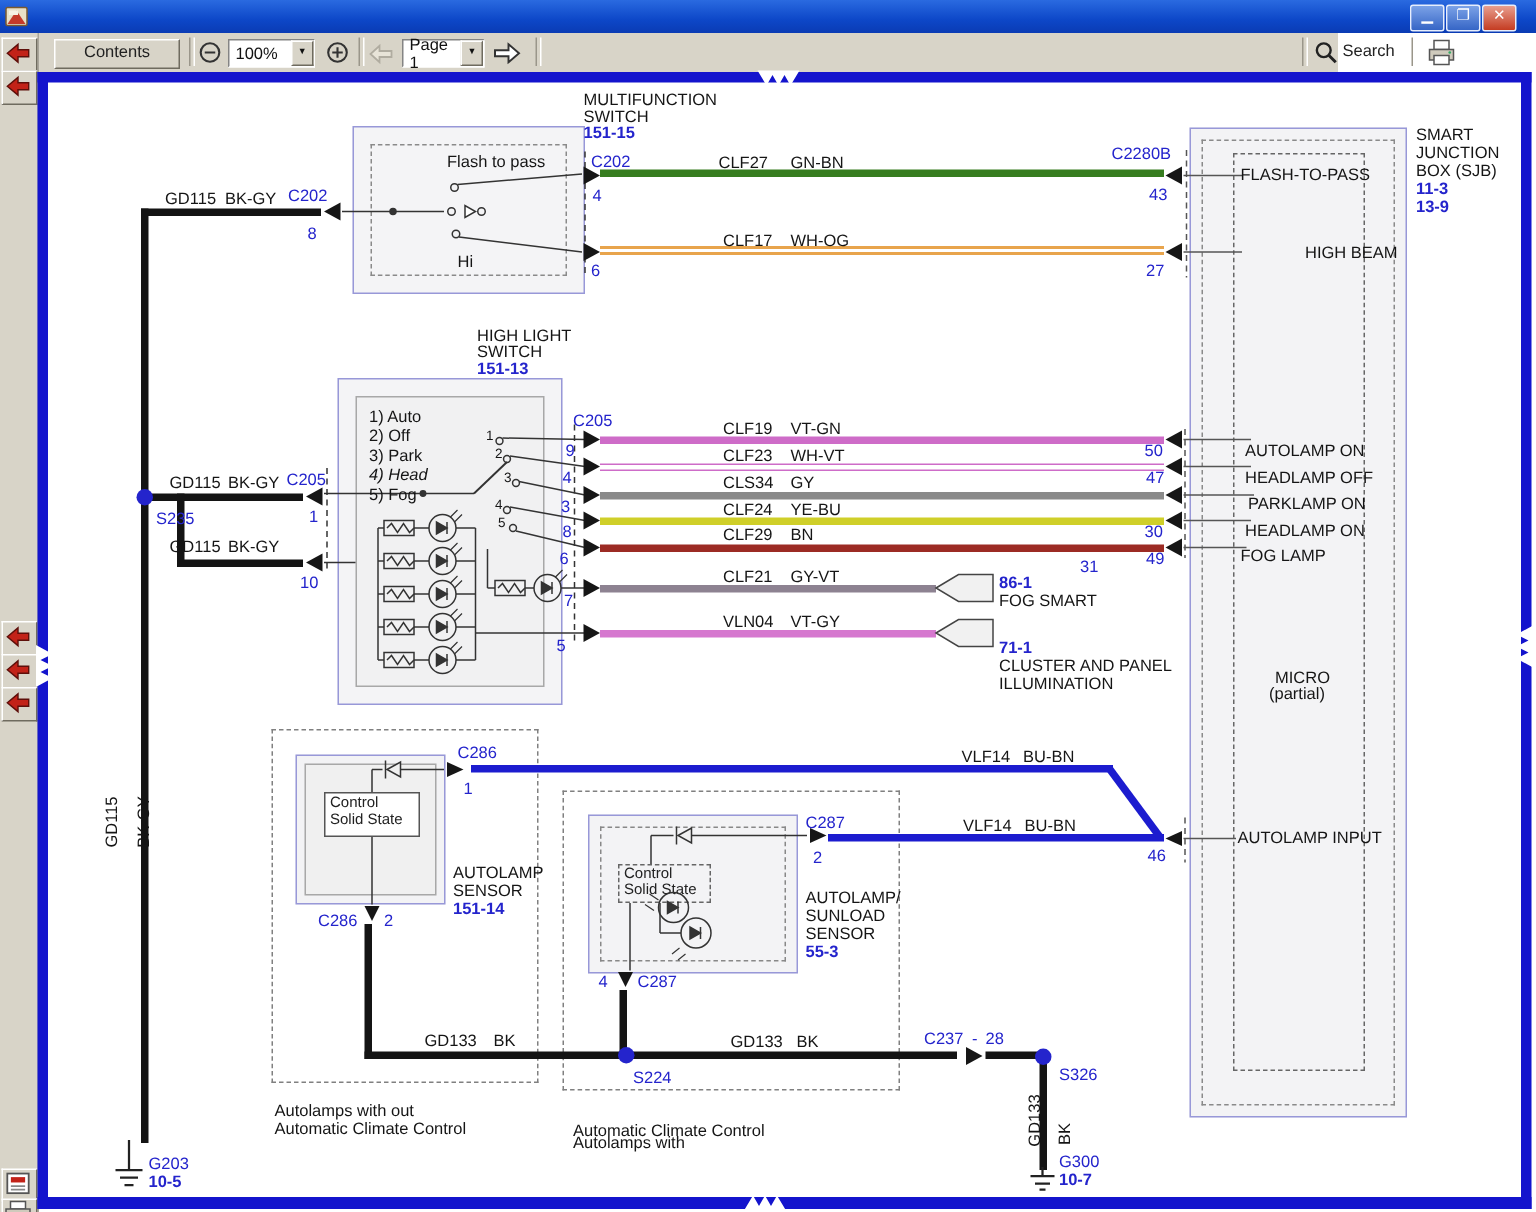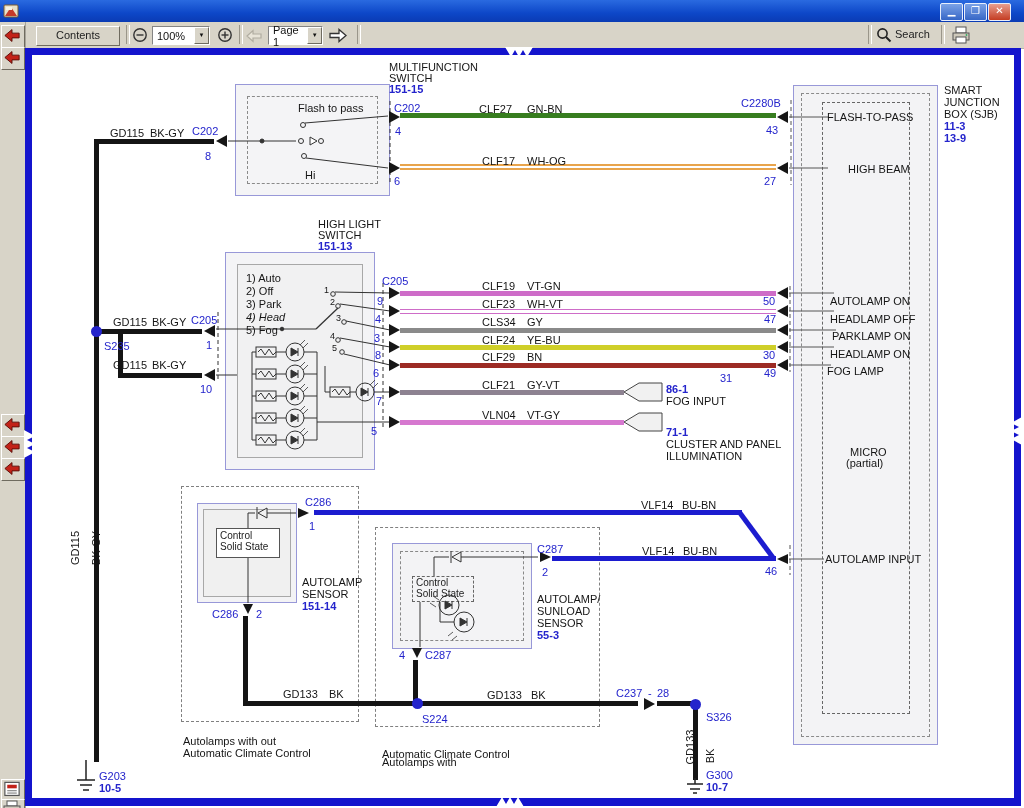--- a/index.html
+++ b/index.html
@@ -7,21 +7,21 @@
        font-family:"Liberation Sans","DejaVu Sans",sans-serif;}
   
   #titlebar{position:absolute;left:0;top:0;width:1024px;height:22px;
     background:linear-gradient(180deg,#2a6ae0 0%,#0d47c8 60%,#0a3bb4 100%);
     display:flex;align-items:center;color:#fff;font-weight:bold;font-size:11px;}
   #titlebar .ticon{width:16px;height:16px;margin:0 5px 0 3px;flex:0 0 auto;}
   .winbtn{position:absolute;top:3px;width:21px;height:16px;border-radius:2px;
     border:1px solid #e7eefc;color:#fff;font-size:10px;line-height:14px;text-align:center;
     background:linear-gradient(180deg,#7ba2e7,#3666c6);}
   .winbtn.close{background:linear-gradient(180deg,#e89e8e,#c43c22);}
-  #toolbar{position:absolute;left:25px;top:22px;width:999px;height:26px;background:#d8d4c8;
+  #toolbar{position:absolute;left:25px;top:22px;width:867px;height:26px;background:#d8d4c8;
     border-bottom:1px solid #b8b4a8;}
   .tbsep{position:absolute;top:3px;width:2px;height:19px;border-left:1px solid #9a968a;border-right:1px solid #fff;}
   .btn3d{position:absolute;background:#d8d4c8;border:1px solid;border-color:#fff #6f6b5f #6f6b5f #fff;
     font-size:11px;color:#222;text-align:center;}
   .sel{position:absolute;height:19px;background:#fff;border:1px solid;border-color:#848484 #fff #fff #848484;
     font-size:11px;color:#111;display:flex;align-items:center;padding-left:4px;box-sizing:border-box;}
   .selbtn{margin-left:auto;width:15px;height:17px;background:#d8d4c8;border:1px solid;
     border-color:#fff #6f6b5f #6f6b5f #fff;font-size:6px;line-height:15px;text-align:center;color:#111;box-sizing:border-box;}
   #leftstrip{position:absolute;left:0;top:22px;width:25px;height:786px;background:#d8d4c8;
     border-right:1px solid #a8a49a;}
@@ -419,21 +419,21 @@
   <div class="t" style="left:527px;top:155px;">WH-OG</div>
   <div class="t b" style="left:394px;top:175px;">6</div>
   <div class="t b" style="left:764px;top:175px;">27</div>
 
   <div class="t" style="left:944px;top:84px;">SMART</div>
   <div class="t" style="left:944px;top:96px;">JUNCTION</div>
   <div class="t" style="left:944px;top:108px;">BOX (SJB)</div>
   <div class="t bb" style="left:944px;top:120px;">11-3</div>
   <div class="t bb" style="left:944px;top:132px;">13-9</div>
   <div class="t" style="left:827px;top:111px;">FLASH-TO-PASS</div>
-  <div class="t" style="left:816px;top:163px;padding-left:32px;">HIGH BEAM</div>
+  <div class="t" style="left:838px;top:163px;padding-left:32px;">HIGH BEAM</div>
   <div class="t" style="left:830px;top:295px;">AUTOLAMP ON</div>
   <div class="t" style="left:830px;top:313px;">HEADLAMP OFF</div>
   <div class="t" style="left:832px;top:330px;">PARKLAMP ON</div>
   <div class="t" style="left:830px;top:348px;">HEADLAMP ON</div>
   <div class="t" style="left:827px;top:365px;">FOG LAMP</div>
   <div class="t" style="left:850px;top:446px;">MICRO</div>
   <div class="t" style="left:846px;top:457px;">(partial)</div>
   <div class="t" style="left:825px;top:553px;">AUTOLAMP INPUT</div>
 
   <div class="t" style="left:318px;top:218px;">HIGH LIGHT</div>
@@ -478,21 +478,21 @@
   <div class="t" style="left:482px;top:379px;">CLF21</div>
   <div class="t" style="left:527px;top:379px;">GY-VT</div>
   <div class="t" style="left:482px;top:409px;">VLN04</div>
   <div class="t" style="left:527px;top:409px;">VT-GY</div>
   <div class="t b" style="left:763px;top:295px;">50</div>
   <div class="t b" style="left:764px;top:313px;">47</div>
   <div class="t b" style="left:720px;top:332px;margin-top:40px;">31</div>
   <div class="t b" style="left:763px;top:349px;">30</div>
   <div class="t b" style="left:764px;top:367px;">49</div>
   <div class="t bb" style="left:666px;top:383px;">86-1</div>
-  <div class="t" style="left:666px;top:395px;">FOG INPUT</div>
+  <div class="t" style="left:666px;top:395px;">FOG SMART</div>
   <div class="t bb" style="left:666px;top:426px;">71-1</div>
   <div class="t" style="left:666px;top:438px;">CLUSTER AND PANEL</div>
   <div class="t" style="left:666px;top:450px;">ILLUMINATION</div>
 
   <div class="vlab" style="left:53px;top:542px;width:44px;">GD115</div>
   <div class="vlab" style="left:74px;top:542px;width:44px;">BK-GY</div>
   <div class="t b" style="left:99px;top:770px;">G203</div>
   <div class="t bb" style="left:99px;top:782px;">10-5</div>
 
   <div class="t b" style="left:305px;top:496px;">C286</div>

